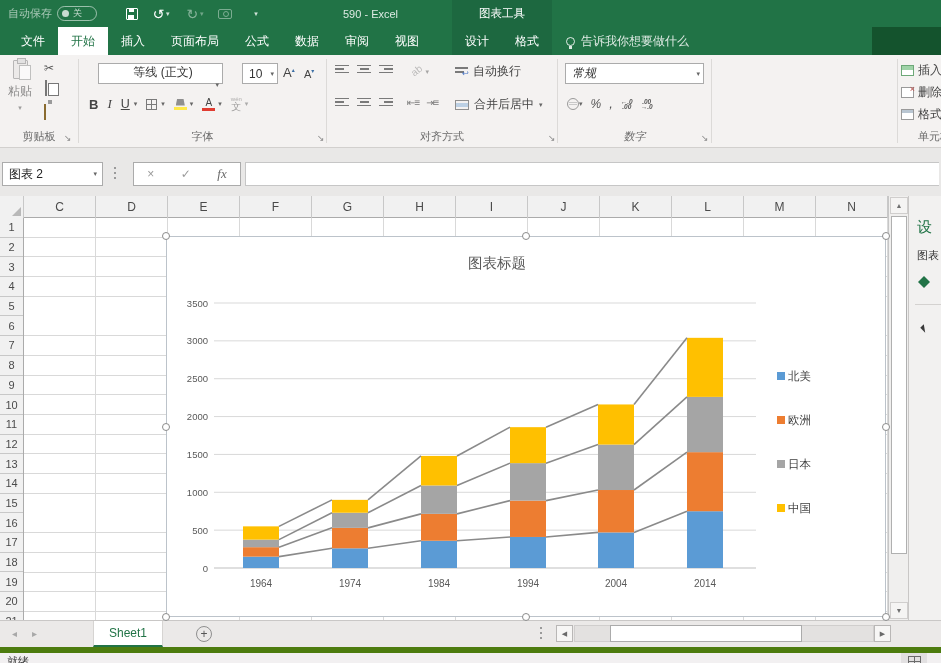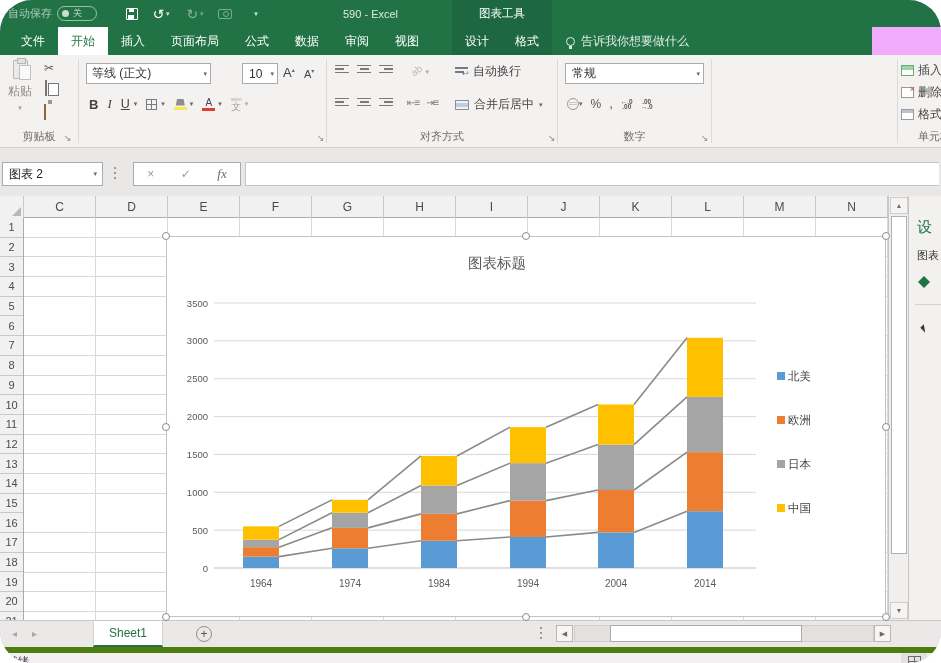--- a/index.html
+++ b/index.html
@@ -1,19 +1,19 @@
 <!DOCTYPE html>
 <html><head>
 <meta charset="utf-8">
 <style>
   * { box-sizing: border-box; margin:0; padding:0; }
   html,body { width:941px; height:663px; overflow:hidden; }
   body { font-family:"Liberation Sans","DejaVu Sans",sans-serif; font-size:12px; color:#444;
          -webkit-font-smoothing:antialiased; }
-  #app { position:relative; width:941px; height:663px; background:#f0abfc; overflow:hidden;border-radius:32px; }
+  #app { position:relative; width:941px; height:663px; background:#14532d; overflow:hidden; }
 
   
   #titlebar { position:absolute; left:0; top:0; width:941px; height:27px; background:#217346; }
   .tb-item { position:absolute; top:0; height:27px; display:flex; align-items:center; color:rgba(255,255,255,.85); font-size:11px; }
   #autosave { left:8px; gap:5px; color:rgba(255,255,255,.6); }
   #autosave .pill { width:40px; height:15px; border:1px solid rgba(255,255,255,.55); border-radius:8px; display:flex; align-items:center; gap:4px; padding:0 4px; }
   #autosave .dot { width:7px; height:7px; border-radius:50%; background:rgba(255,255,255,.75); }
   #autosave .pill span { font-size:9px; color:rgba(255,255,255,.75); }
   .qat { position:absolute; top:0; height:27px; display:flex; align-items:center; justify-content:center; color:#fff; }
   .dim { opacity:.45; }
@@ -225,21 +225,21 @@
       </div>
       <div style="position:absolute;left:44px;top:6px;"><span style="font-size:12px;color:#555;">✂</span></div>
       <div style="position:absolute;left:45px;top:26px;"><span class="copy-ico"></span></div>
       <div style="position:absolute;left:44px;top:50px;"><span class="painter-ico"></span></div>
       <div class="grp-label">剪贴板</div>
       <span class="launcher" style="left:64px;">↘</span>
     </div>
     <div class="grp-sep" style="left:78px;"></div>
 
     <div class="grp" style="left:79px;width:247px;">
-      <div class="wbox" style="position:absolute;left:7px;top:8px;width:125px;height:21px;padding-left:5px;">
+      <div class="wbox" style="position:absolute;left:19px;top:8px;width:125px;height:21px;padding-left:5px;flex-direction:column;">
         <span>等线 (正文)</span>
         <span class="caret">▾</span>
       </div>
       <div class="wbox" style="position:absolute;left:163px;top:8px;width:36px;height:21px;padding-left:6px;">
         <span>10</span>
         <span class="caret">▾</span>
       </div>
       <div style="position:absolute;left:204px;top:10px;font-size:13px;color:#444;"><span>A</span><span style="font-size:6px;vertical-align:super;color:#3a6ea5;">▴</span></div>
       <div style="position:absolute;left:225px;top:12px;font-size:11px;color:#444;"><span>A</span><span style="font-size:6px;vertical-align:super;color:#3a6ea5;">▾</span></div>
 
@@ -259,20 +259,21 @@
           <span style="font-size:10px;color:#444;line-height:9px;">A</span>
           <span class="colorbar" style="background:#e03c31;"></span>
         </span>
         <span class="caret" style="margin-left:-6px;">▾</span>
         <span class="stack2" style="opacity:.5;">
           <span style="font-size:6px;color:#666;">wén</span>
           <span style="font-size:10px;color:#444;">文</span>
         </span>
         <span class="caret" style="margin-left:-6px;opacity:.5;">▾</span>
       </div>
+      <div class="grp-label">字体</div>
       <span class="launcher" style="left:238px;">↘</span>
     </div>
     <div class="grp-sep" style="left:326px;"></div>
 
     <div class="grp" style="left:327px;width:230px;">
       <div style="position:absolute;left:8px;top:8px;display:flex;gap:8px;">
         <span class="al al-l">
             <i></i>
             <i></i>
             <i></i>
@@ -323,21 +324,21 @@
       <div style="position:absolute;left:128px;top:41px;display:flex;align-items:center;gap:5px;">
         <span class="merge-ico"></span>
         <span class="rbtn-txt">合并后居中</span>
         <span class="caret">▾</span>
       </div>
       <div class="grp-label">对齐方式</div>
       <span class="launcher" style="left:221px;">↘</span>
     </div>
     <div class="grp-sep" style="left:557px;"></div>
 
-    <div class="grp" style="left:558px;width:153px;">
+    <div class="grp" style="left:558px;width:153px;font-style:italic;">
       <div class="wbox" style="position:absolute;left:7px;top:8px;width:139px;height:21px;padding-left:6px;">
         <span>常规</span>
         <span class="caret">▾</span>
       </div>
       <div style="position:absolute;left:9px;top:41px;display:flex;align-items:center;gap:8px;">
         <span style="display:flex;align-items:center;">
             <span class="coin-ico"></span>
             <span class="caret">▾</span>
           </span>
         <span style="font-size:12px;color:#555;">%</span>

